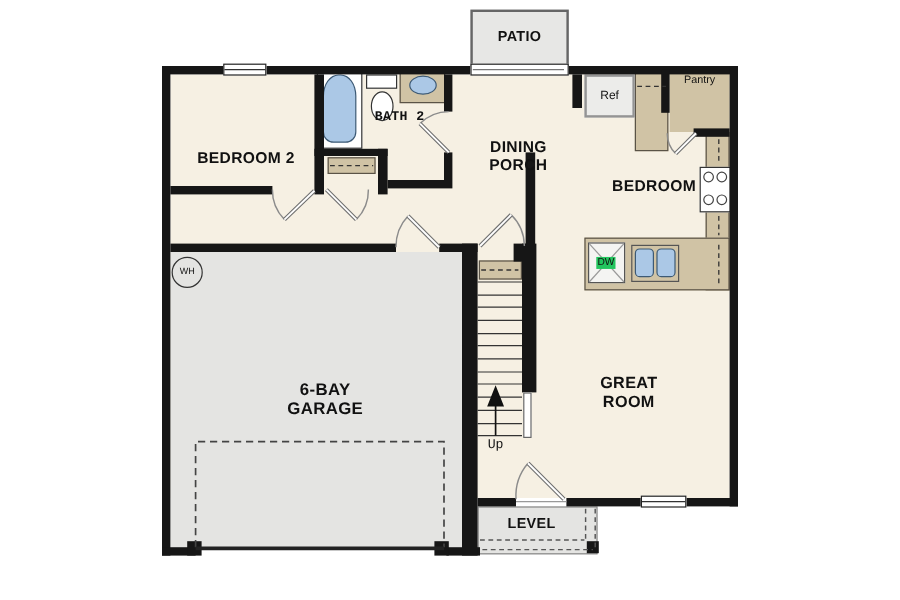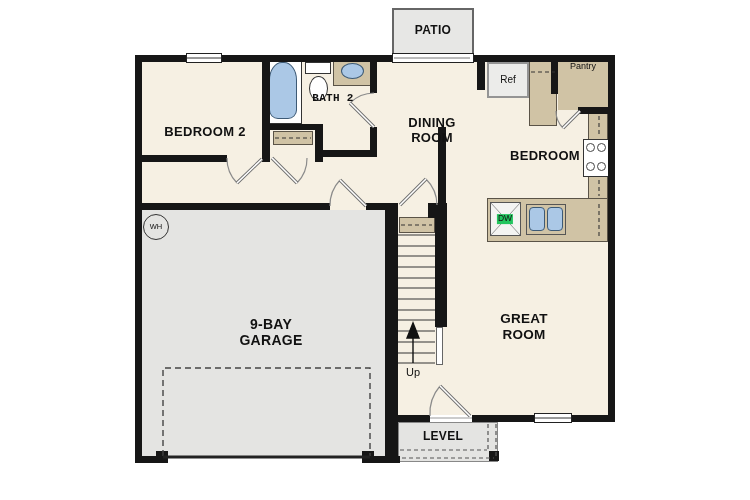--- a/index.html
+++ b/index.html
@@ -206,25 +206,25 @@
           <line x1="470" y1="416" x2="440" y2="386"></line>
         </g>
       </g>
     </g>
   </svg>
 
   <div class="label" style="left:433px;top:31px;font-size:12px;">PATIO</div>
   <div class="label" style="left:205px;top:132px;font-size:13px;">BEDROOM 2</div>
   <div class="label" style="left:333px;top:98px;font-size:11px;font-family:Liberation Mono, monospace;">BATH 2</div>
   <div class="label" style="left:432px;top:131px;font-size:13px;">DINING
-ROOM</div>
+PORCH</div>
   <div class="label" style="left:545px;top:156px;font-size:13px;">BEDROOM</div>
   <div class="label small" style="left:583px;top:66px;font-size:9px;">Pantry</div>
   <div class="label small" style="left:508px;top:80px;font-size:10px;">Ref</div>
   <div class="label small" style="left:505px;top:219px;font-size:8.5px;background:#22c55e;padding:0 1px;">DW</div>
   <div class="label small" style="left:156px;top:227px;font-size:7.5px;">WH</div>
-  <div class="label" style="left:271px;top:332px;font-size:14px;">9-BAY
+  <div class="label" style="left:271px;top:332px;font-size:14px;">6-BAY
 GARAGE</div>
   <div class="label" style="left:524px;top:327px;font-size:13.5px;">GREAT
 ROOM</div>
   <div class="label" style="left:443px;top:437px;font-size:12px;">LEVEL</div>
-  <div class="label small" style="left:413px;top:372px;font-size:11px;">Up</div>
+  <div class="label small" style="left:413px;top:372px;font-size:11px;font-family:Liberation Mono, monospace;">Up</div>
 </div>
 
 </body></html>

